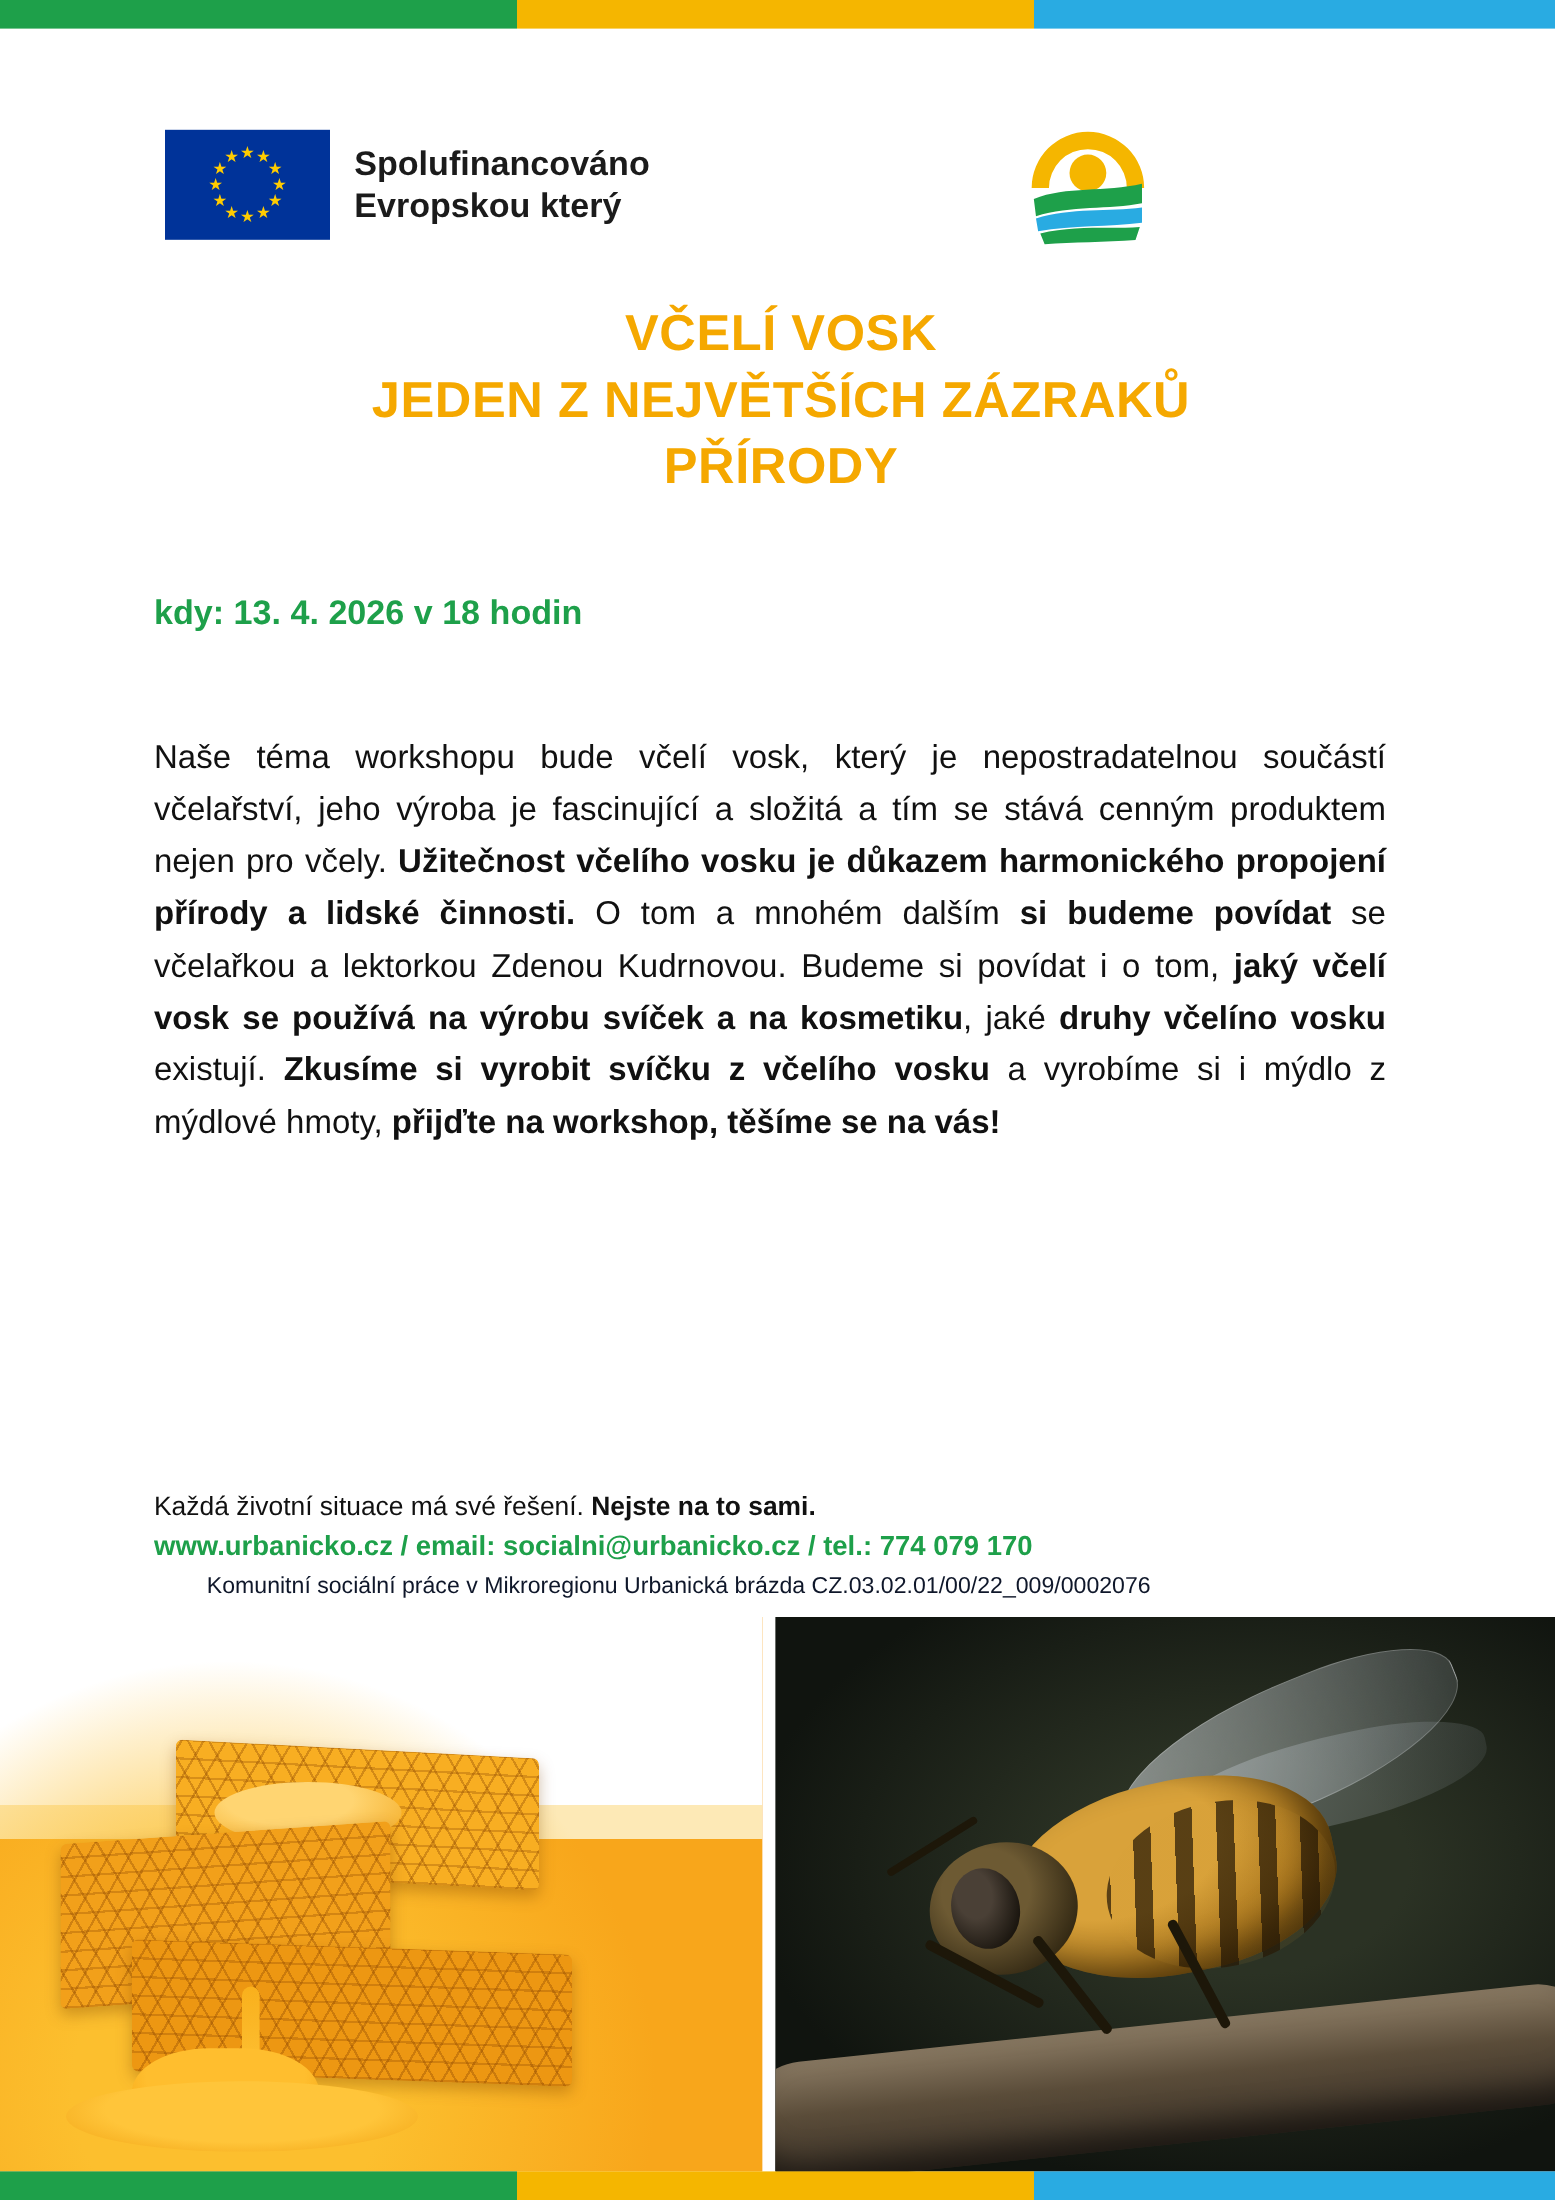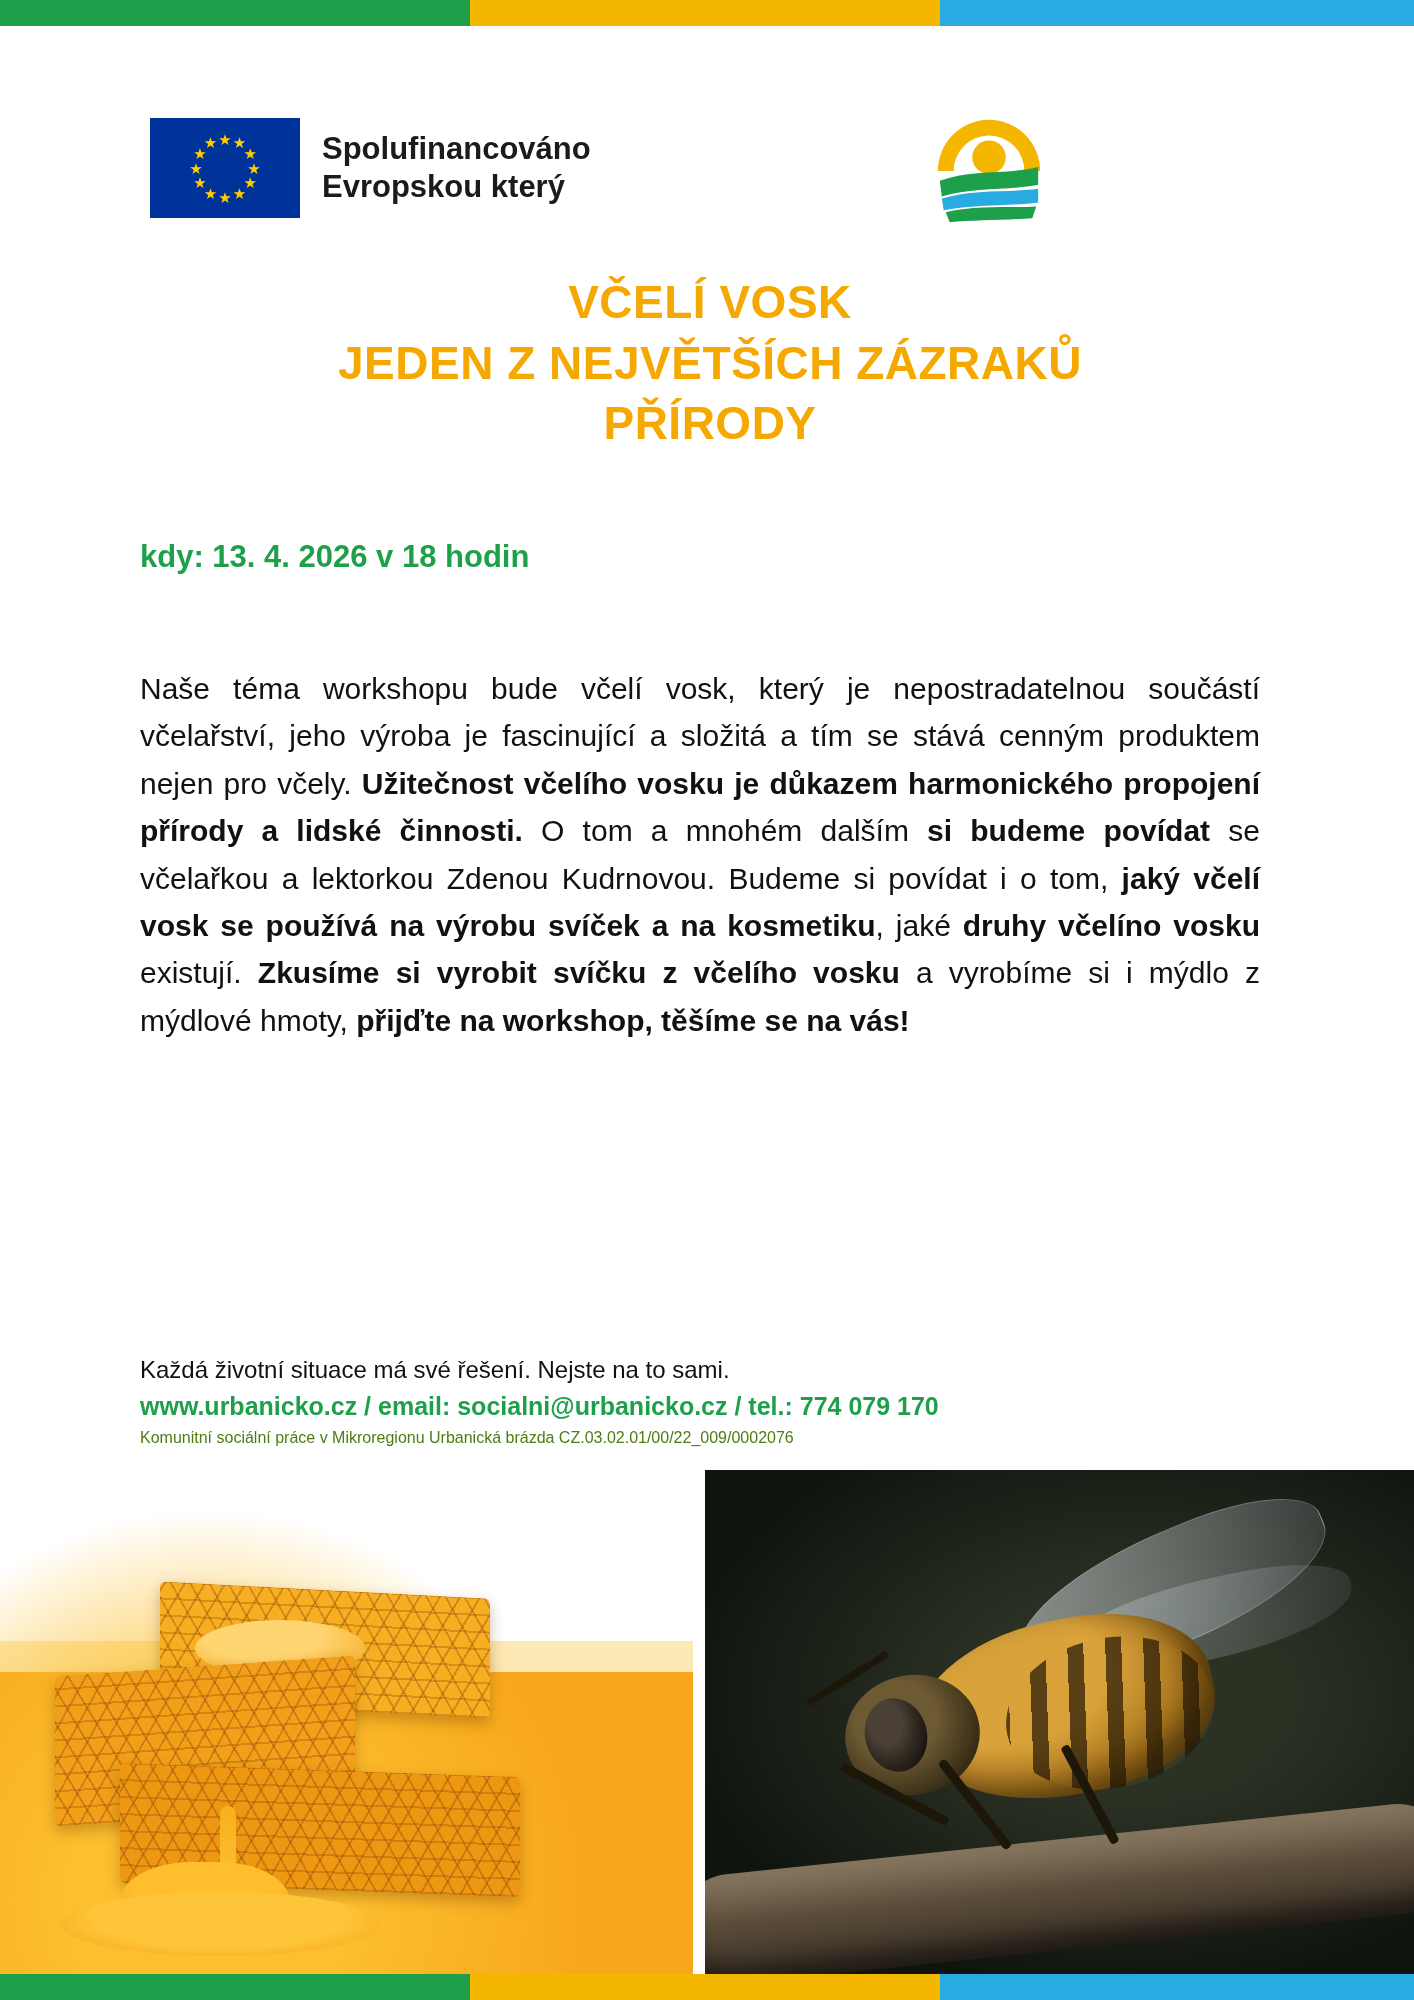--- a/index.html
+++ b/index.html
@@ -147,31 +147,32 @@
     position: absolute;
     top: 1352px;
     left: 140px;
     width: 1140px;
   }
   .footer-line1 {
     font-size: 24px;
     color: #111111;
     line-height: 1.5;
   }
-  .footer-line1 b { font-weight: normal; }
+  .footer-line1 b { font-weight: bold; }
   .footer-line2 {
     font-size: 25px;
     color: #1ea04a;
     font-weight: bold;
     line-height: 1.5;
   }
   .footer-line3 {
-    font-size: 16px;
-    color: #4d7c0f;
+    font-size: 21px;
+    color: #0f172a;
     line-height: 1.5;
+    margin-left: 48px;
   }
 
   
   .photos {
     position: absolute;
     left: 0;
     top: 1470px;
     width: 1414px;
     height: 504px;
   }

